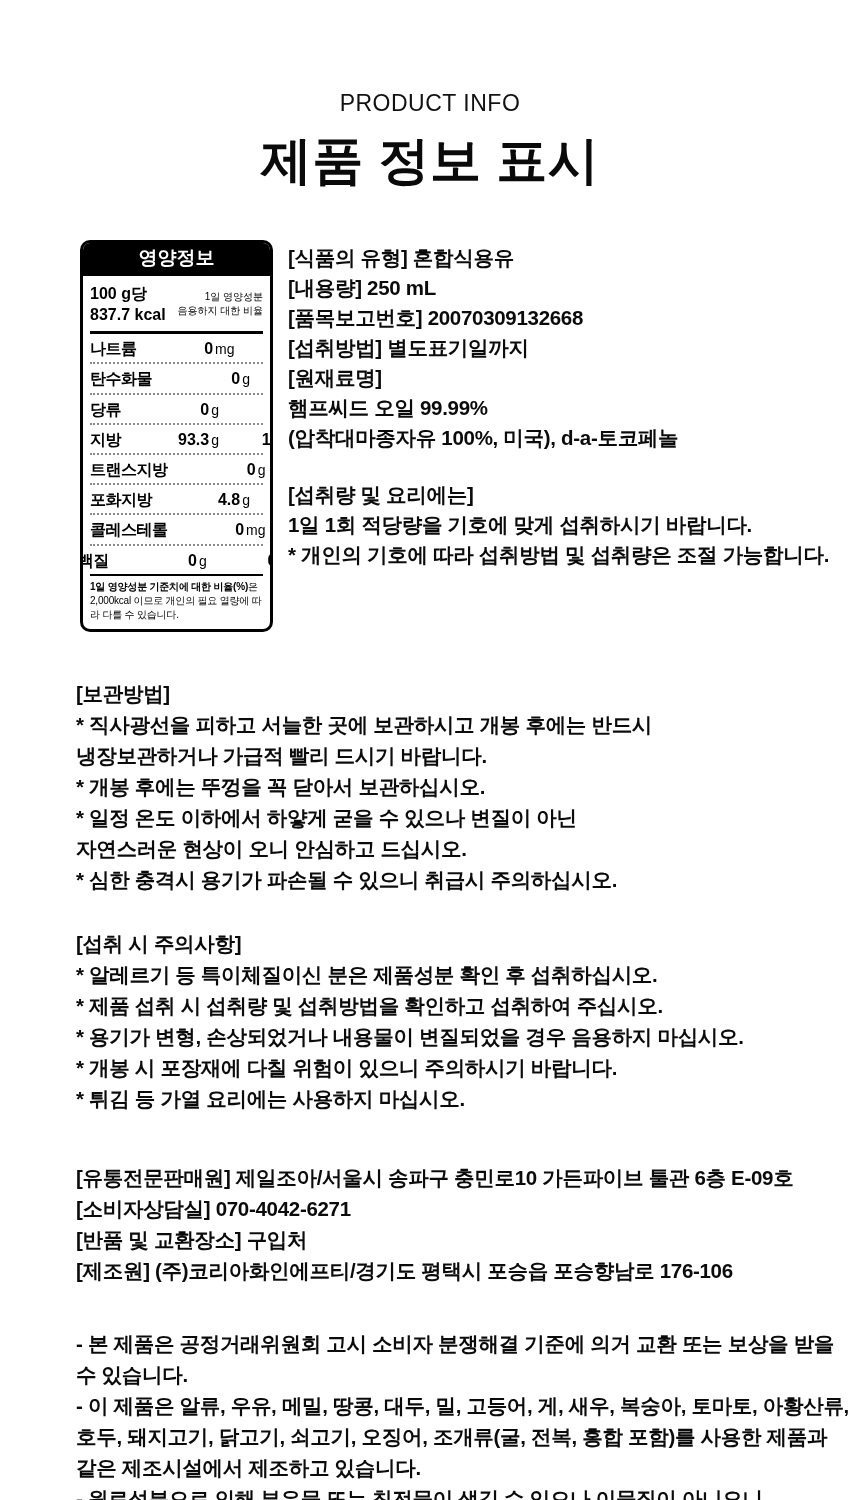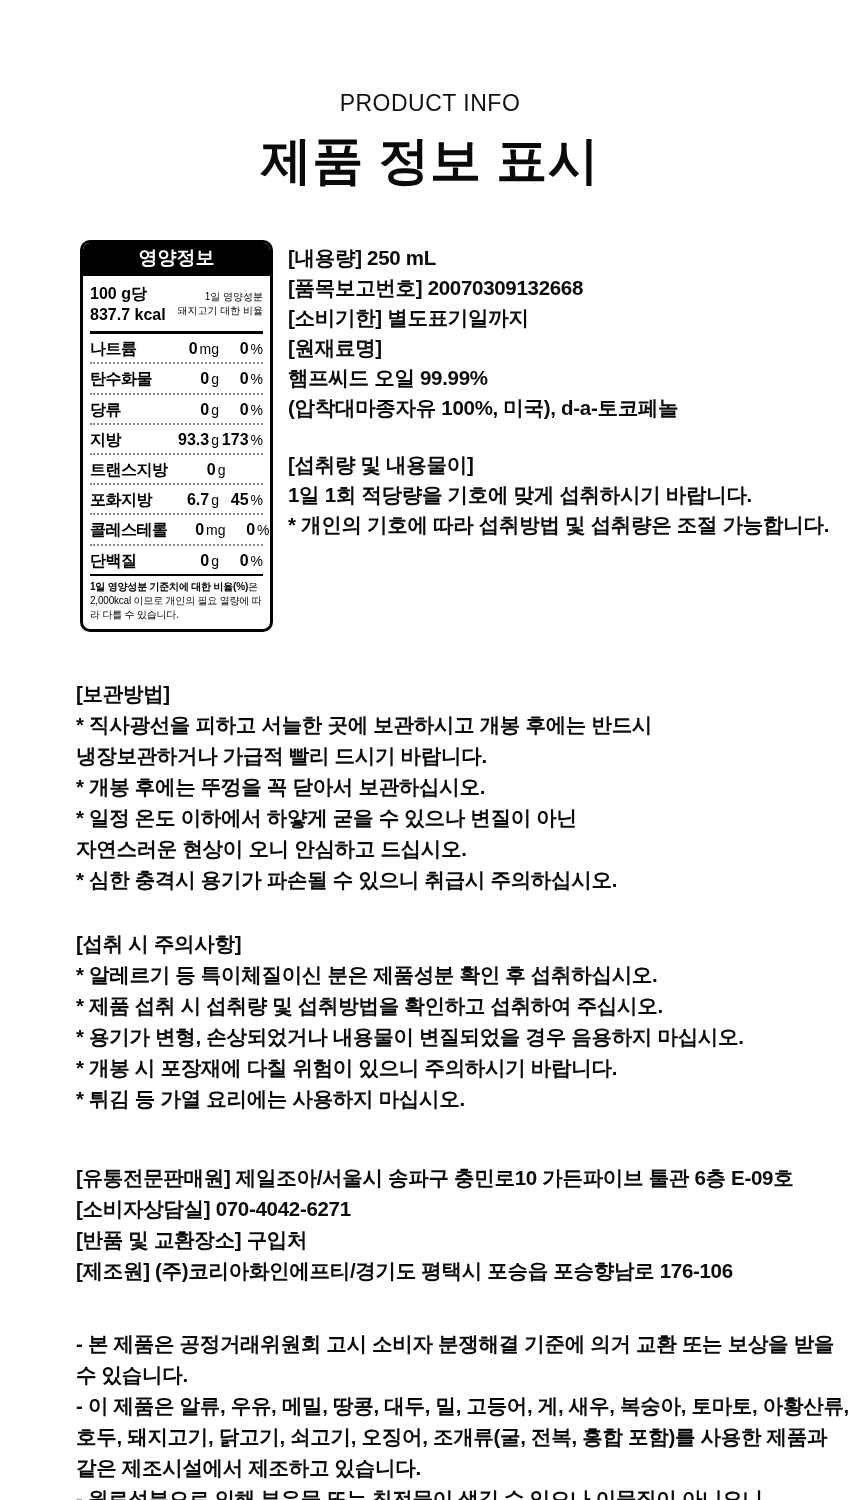--- a/index.html
+++ b/index.html
@@ -53,20 +53,21 @@
   .serv-left  { font-size:16px; font-weight:800; line-height:1.32; white-space:nowrap; }
   .serv-right { font-size:10px; font-weight:500; line-height:1.4; text-align:right; white-space:nowrap; }
 
   .nutri-rows { margin:0 7px; border-top:3px solid #000; }
   .nutri-row {
     display:flex; align-items:baseline;
     padding:5px 0 4px;
     border-bottom:2px dotted #8a8a8a;
     font-size:16px; font-weight:800;
     line-height:1.2;
+    gap:40px;
   }
   .nutri-row:last-child { border-bottom:none;justify-content:center; }
   .r-name { flex:1; text-align:left; letter-spacing:-0.5px; white-space:nowrap; }
   .r-amt  { min-width:58px; text-align:right; white-space:nowrap; }
   .r-pct  { min-width:44px; text-align:right; white-space:nowrap; }
   .r-unit { font-weight:400; font-size:14px; padding-left:2px; }
 
   .nutri-foot {
     margin:0 7px;
     border-top:2px solid #000;
@@ -106,21 +107,21 @@
     <div class="nutri">
       <div class="nutri-header">영양정보</div>
 
       <div class="nutri-serving">
         <div class="serv-left">
           <div>100  g당</div>
           <div>837.7 kcal</div>
         </div>
         <div class="serv-right">
           <div>1일 영양성분</div>
-          <div>돼지고기 대한 비율</div>
+          <div>음용하지 대한 비율</div>
         </div>
       </div>
 
       <div class="nutri-rows">
 
           <div class="nutri-row">
             <span class="r-name">나트륨</span>
             <span class="r-amt"><span>0</span><span class="r-unit">mg</span></span>
             <span class="r-pct"><span>0</span><span class="r-unit">%</span></span>
           </div>
@@ -144,21 +145,21 @@
           </div>
 
           <div class="nutri-row">
             <span class="r-name">트랜스지방</span>
             <span class="r-amt"><span>0</span><span class="r-unit">g</span></span>
             <span class="r-pct"><span></span><span class="r-unit"></span></span>
           </div>
 
           <div class="nutri-row">
             <span class="r-name">포화지방</span>
-            <span class="r-amt"><span>6.7</span><span class="r-unit">g</span></span>
+            <span class="r-amt"><span>4.8</span><span class="r-unit">g</span></span>
             <span class="r-pct"><span>45</span><span class="r-unit">%</span></span>
           </div>
 
           <div class="nutri-row">
             <span class="r-name">콜레스테롤</span>
             <span class="r-amt"><span>0</span><span class="r-unit">mg</span></span>
             <span class="r-pct"><span>0</span><span class="r-unit">%</span></span>
           </div>
 
           <div class="nutri-row">
@@ -170,35 +171,36 @@
 
       <div class="nutri-foot">
         <b>1일 영양성분 기준치에 대한 비율(%)</b><span>은 2,000kcal 이므로 개인의 필요 열량에 따라 다를 수 있습니다.</span>
       </div>
     </div>
 
     <div class="details">
       <div>
 
 
+          <div class="line">[식품의 유형] 혼합식용유</div>
 
           <div class="line">[내용량] 250 mL</div>
 
           <div class="line">[품목보고번호] 20070309132668</div>
 
-          <div class="line">[소비기한] 별도표기일까지</div>
+          <div class="line">[섭취방법] 별도표기일까지</div>
 
           <div class="line">[원재료명]</div>
 
           <div class="line">햄프씨드 오일 99.99%</div>
 
           <div class="line">(압착대마종자유 100%, 미국), d-a-토코페놀</div>
         </div>
       <div class="intake">
-        <div class="text-line">[섭취량 및 내용물이]</div>
+        <div class="text-line">[섭취량 및 요리에는]</div>
         <div>
 
             <div class="text-line">1일 1회 적당량을 기호에 맞게 섭취하시기 바랍니다.</div>
 
             <div class="text-line">* 개인의 기호에 따라 섭취방법 및 섭취량은 조절 가능합니다.</div>
           </div>
       </div>
     </div>
 
   </div>

